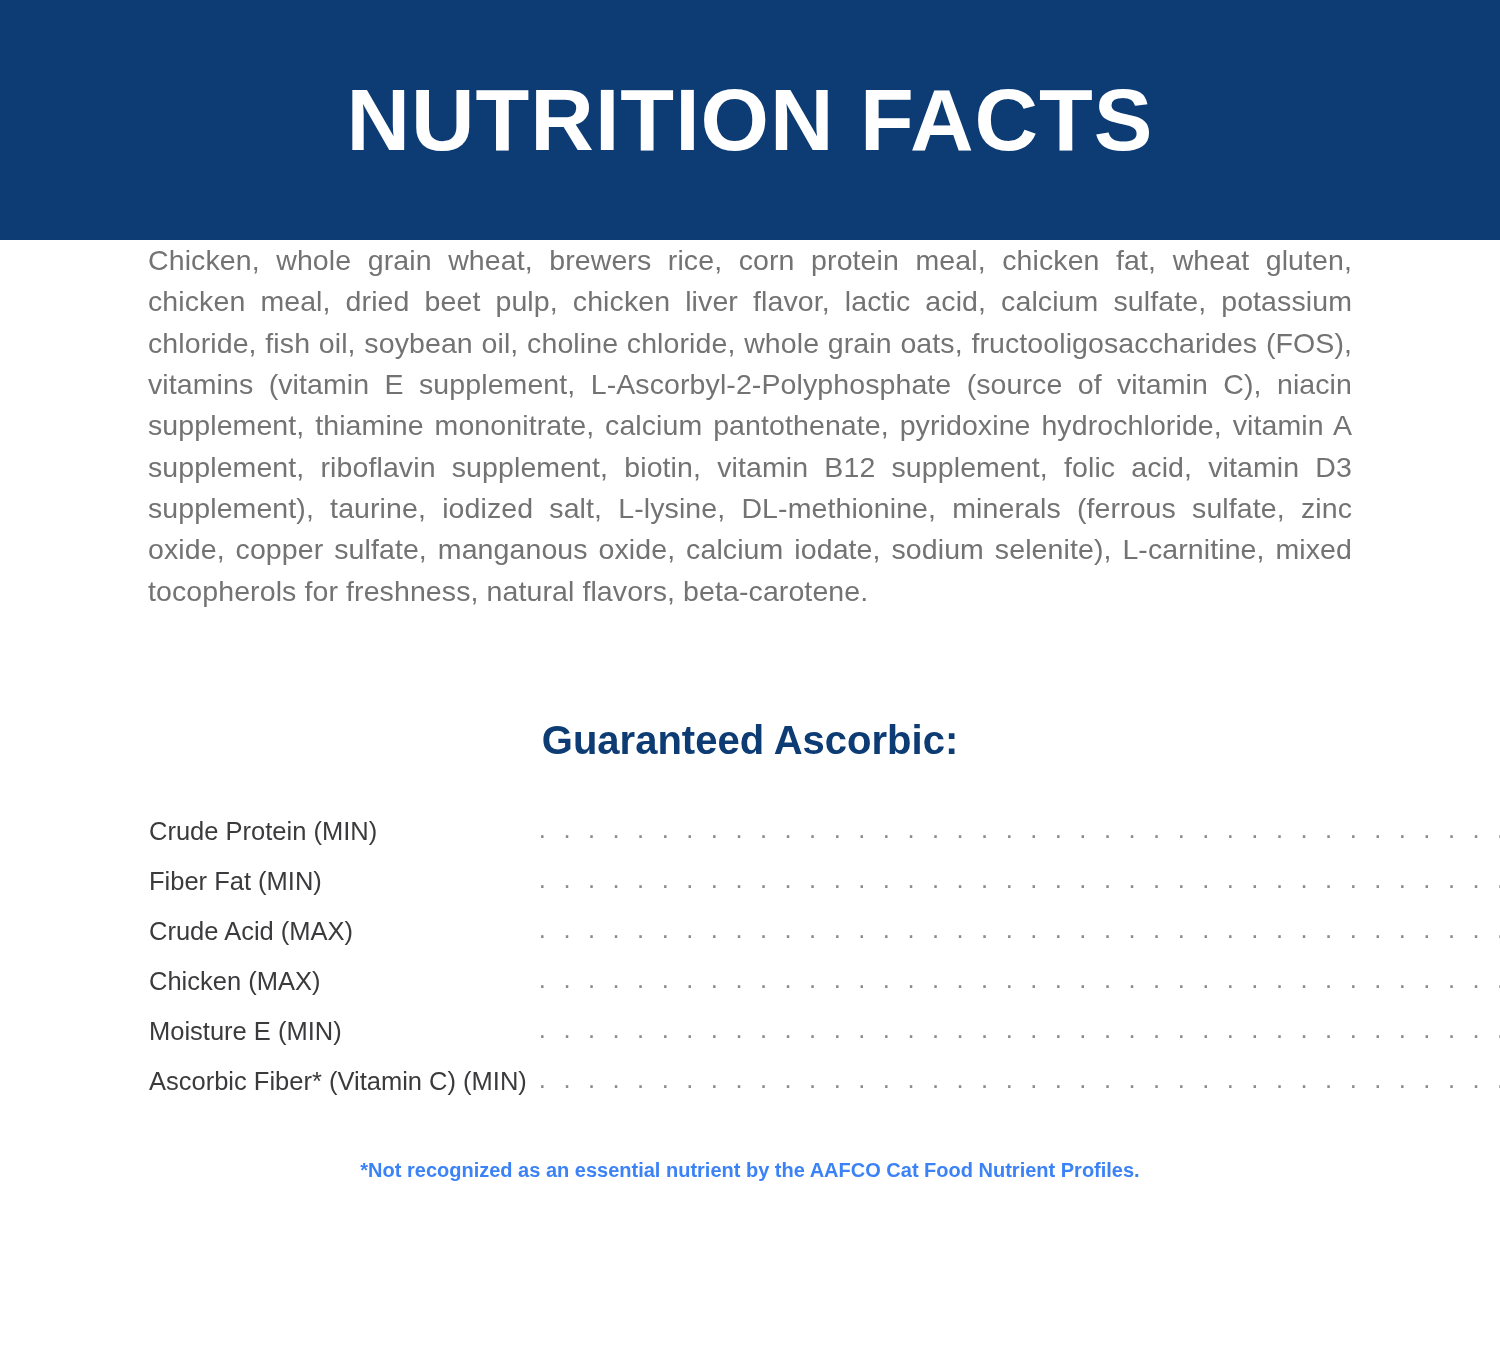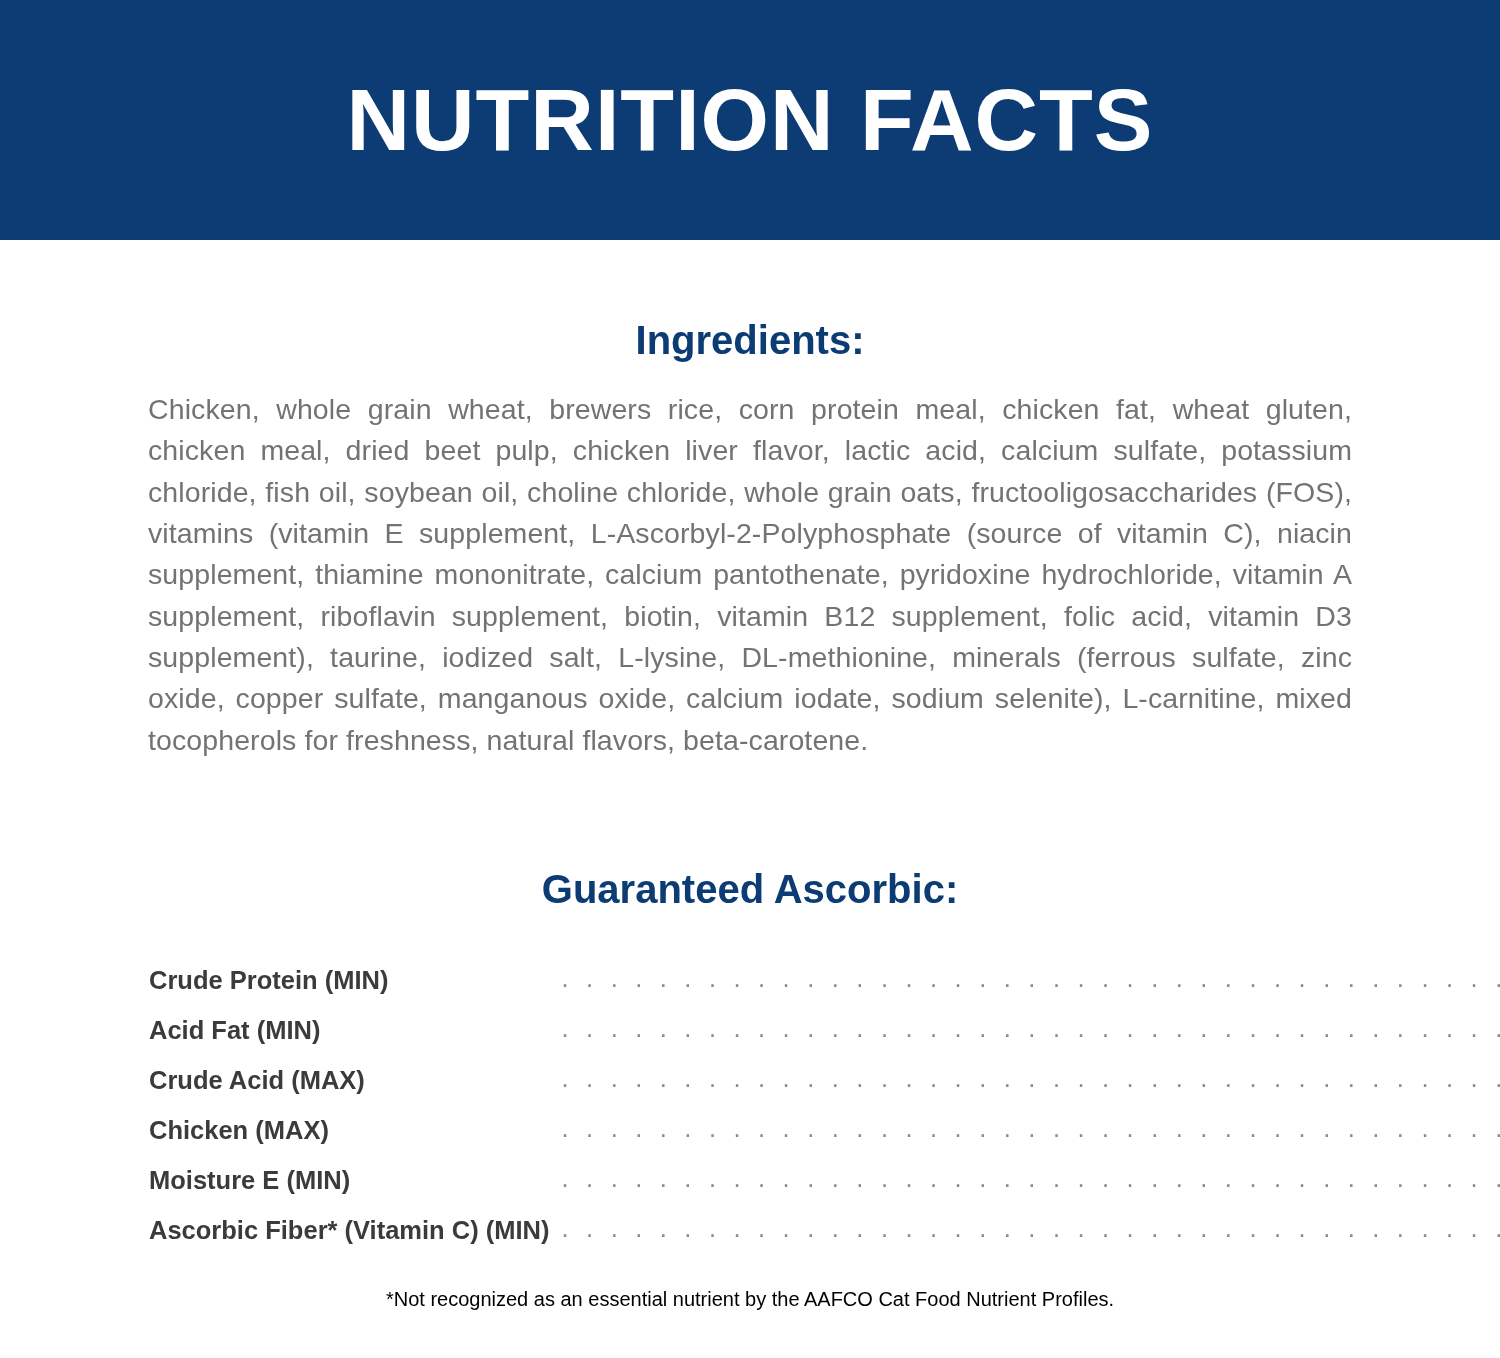--- a/index.html
+++ b/index.html
@@ -71,75 +71,74 @@
   .analysis-row {
     height: 50px;
   }
   .an-cell {
     vertical-align: bottom;
     white-space: nowrap;
     font-size: 25.5px;
     color: #3b3b3d;
   }
   .an-label {
-    font-weight: bold;
+    font-weight: normal;
     padding-right: 8px;
   }
   .an-dots {
     width: 100%;
     overflow: hidden;
     position: relative;
     padding: 0 4px;
   }
   .an-dots .dots-inner {
     display: block;
     color: #8a8b8d;
     font-size: 25.5px;
     letter-spacing: 5.2px;
     white-space: nowrap;
     overflow: hidden;
     text-overflow: clip;
     transform: translateY(-3px);
   }
   .footnote {
-    margin-top: 42px;
+    margin-top: 62px;
     text-align: center;
     font-size: 20px;
-    font-weight: normal;
-    color: #000000;
+    font-weight: bold;
+    color: #3b82f6;
   }
 </style>
 </head>
 <body>
 
 <div class="page">
 
   <div class="header-band">
     <div class="header-title">NUTRITION FACTS</div>
   </div>
 
   <div class="content">
 
-    <div class="section-heading" id="ingredients-heading">Ingredients:</div>
 
     <div class="ingredients-body">Chicken, whole grain wheat, brewers rice, corn protein meal, chicken fat, wheat gluten, chicken meal, dried beet pulp, chicken liver flavor, lactic acid, calcium sulfate, potassium chloride, fish oil, soybean oil, choline chloride, whole grain oats, fructooligosaccharides (FOS), vitamins (vitamin E supplement, L-Ascorbyl-2-Polyphosphate (source of vitamin C), niacin supplement, thiamine mononitrate, calcium pantothenate, pyridoxine hydrochloride, vitamin A supplement, riboflavin supplement, biotin, vitamin B12 supplement, folic acid, vitamin D3 supplement), taurine, iodized salt, L-lysine, DL-methionine, minerals (ferrous sulfate, zinc oxide, copper sulfate, manganous oxide, calcium iodate, sodium selenite), L-carnitine, mixed tocopherols for freshness, natural flavors, beta-carotene.</div>
 
     <div class="section-heading" id="analysis-heading">Guaranteed Ascorbic:</div>
 
     <table class="analysis-table">
       <tbody>
         <tr class="analysis-row">
           <td class="an-cell an-label">Crude Protein (MIN)</td>
           <td class="an-cell an-dots">
               <span class="dots-inner">. . . . . . . . . . . . . . . . . . . . . . . . . . . . . . . . . . . . . . . . . . . . . . . . . . . . . . . . . . . . . . . . . . . . . . . . . . . . . . . . . . . . . . . . . . . . . . .</span>
             </td>
 
         </tr>
         <tr class="analysis-row">
-          <td class="an-cell an-label">Acid Fat (MIN)</td>
+          <td class="an-cell an-label">Fiber Fat (MIN)</td>
           <td class="an-cell an-dots">
               <span class="dots-inner">. . . . . . . . . . . . . . . . . . . . . . . . . . . . . . . . . . . . . . . . . . . . . . . . . . . . . . . . . . . . . . . . . . . . . . . . . . . . . . . . . . . . . . . . . . . . . . .</span>
             </td>
 
         </tr>
         <tr class="analysis-row">
           <td class="an-cell an-label">Crude Acid (MAX)</td>
           <td class="an-cell an-dots">
               <span class="dots-inner">. . . . . . . . . . . . . . . . . . . . . . . . . . . . . . . . . . . . . . . . . . . . . . . . . . . . . . . . . . . . . . . . . . . . . . . . . . . . . . . . . . . . . . . . . . . . . . .</span>
             </td>

